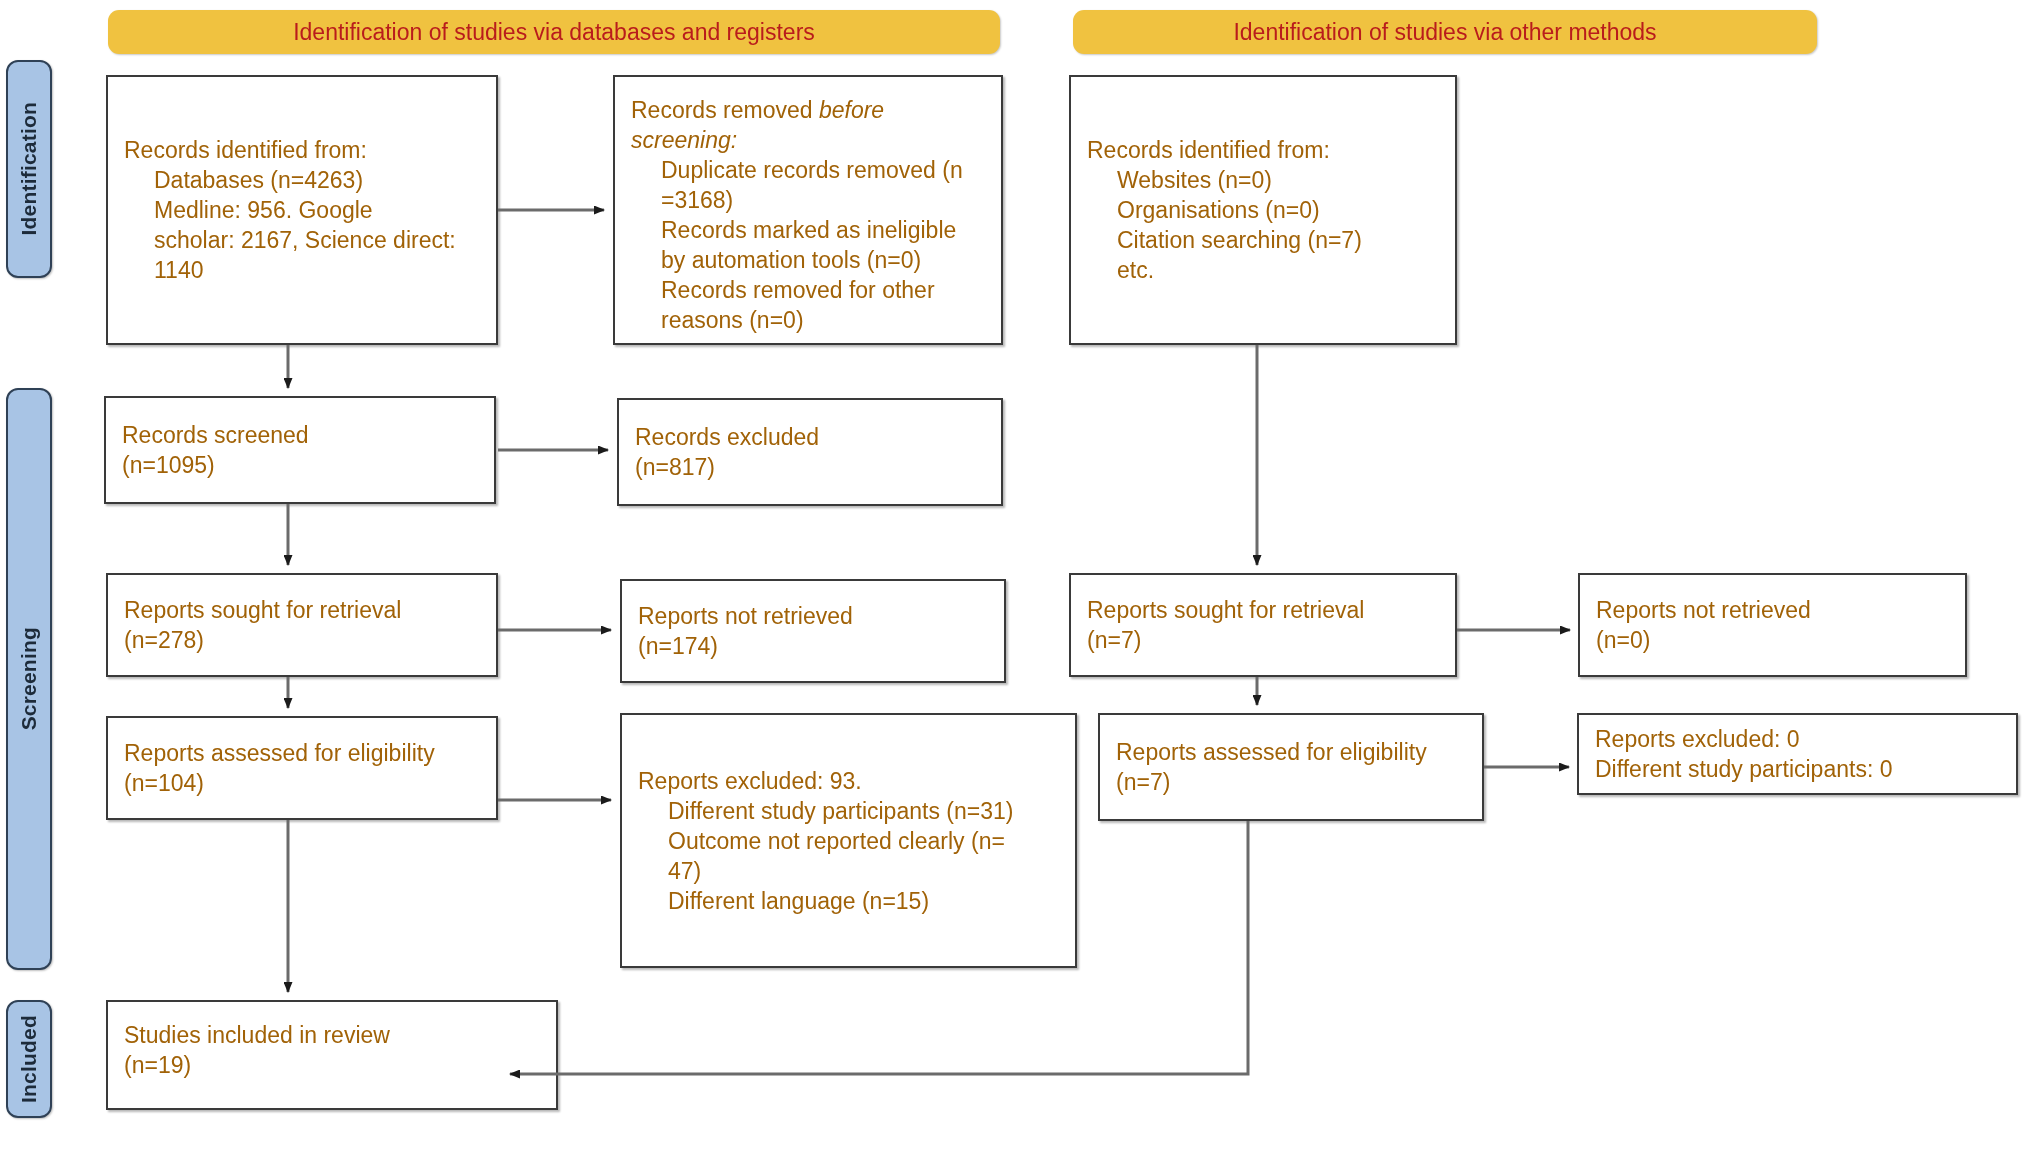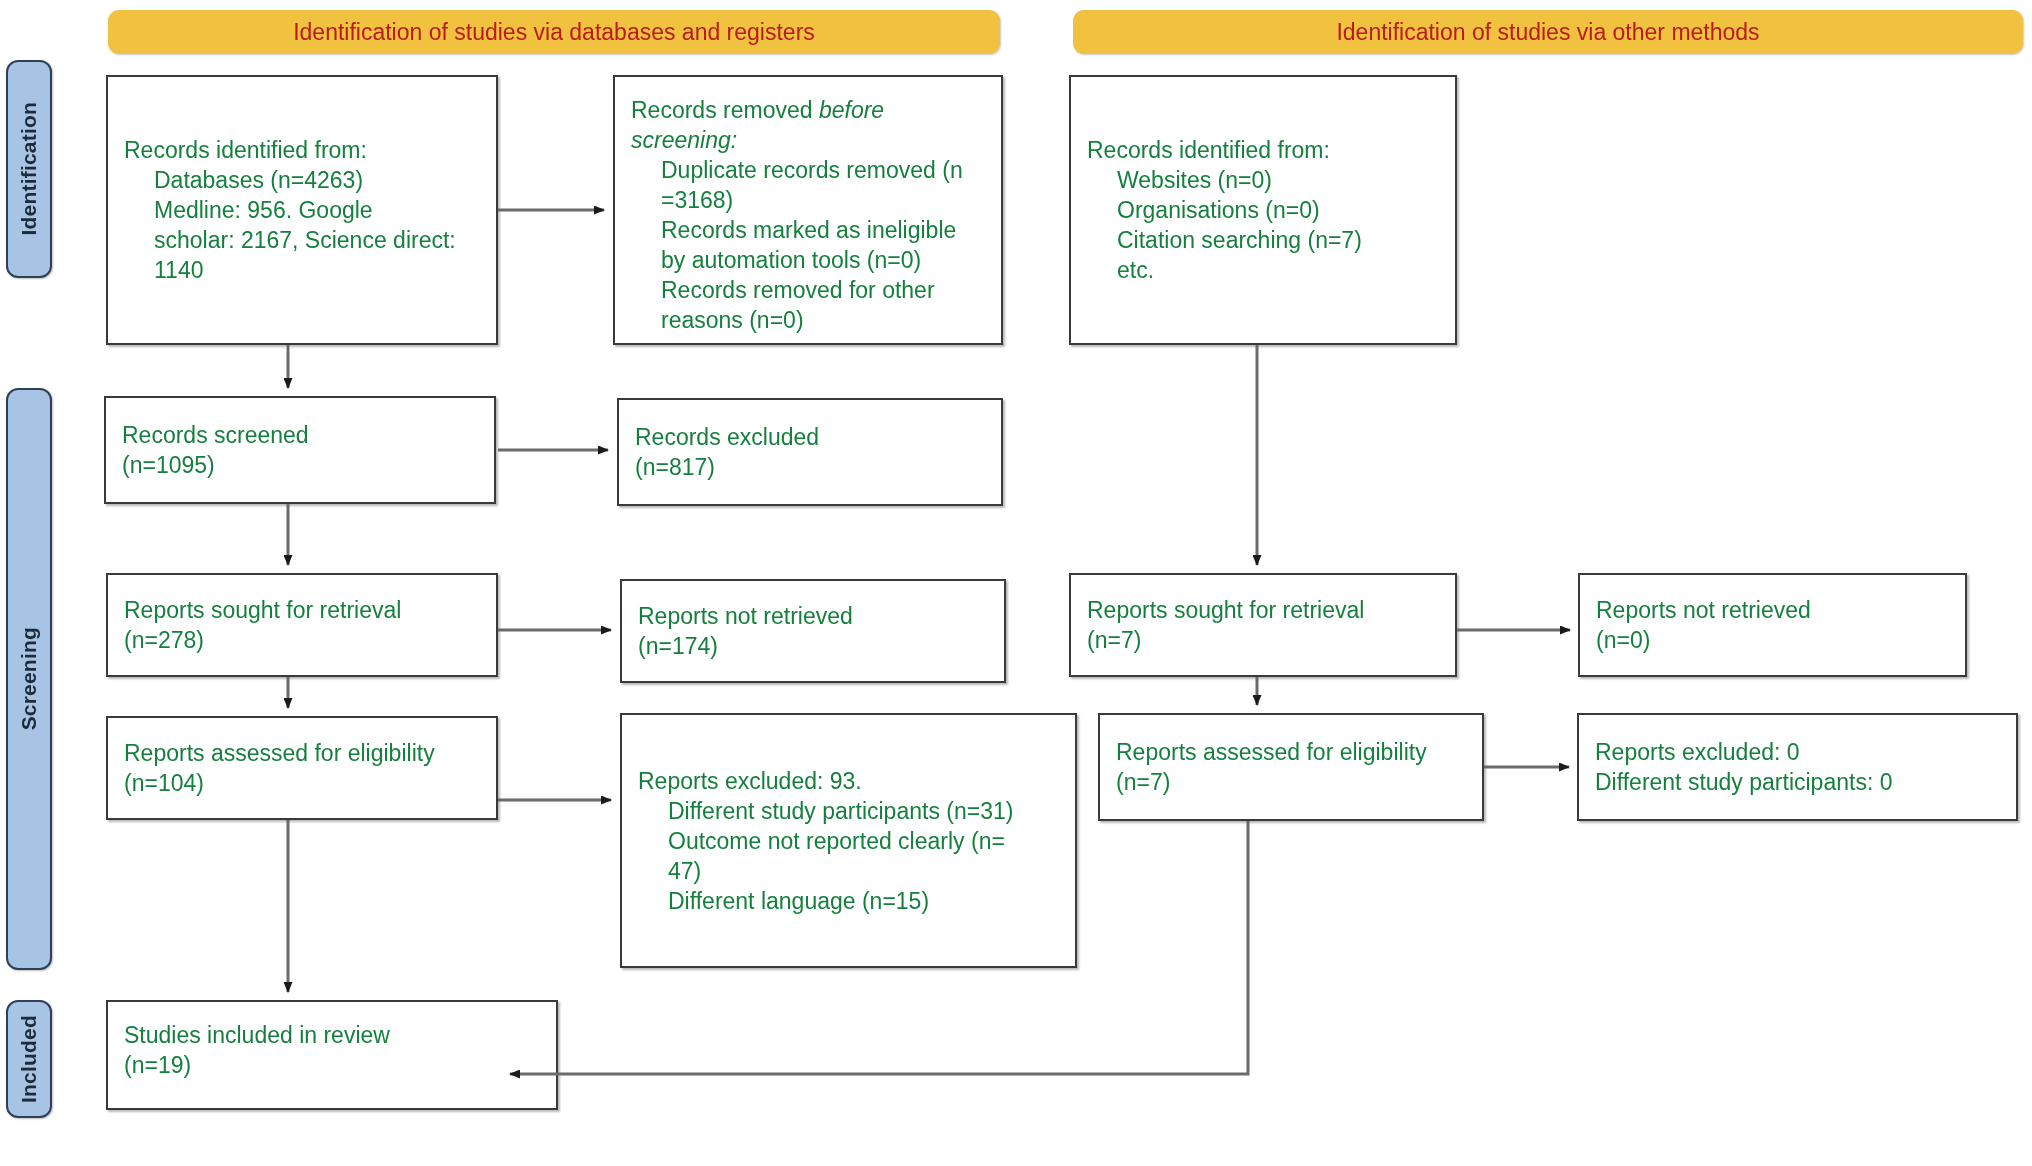--- a/index.html
+++ b/index.html
@@ -65,21 +65,21 @@
     box-sizing: border-box;
     box-shadow: 2px 2px 2px rgba(0,0,0,0.28);
     padding: 0;
   }
   .box .txt {
     position: absolute;
     left: 16px;
     right: 8px;
     font-size: 23px;
     line-height: 30px;
-    color: #15803d;
+    color: #a16207;
   }
   .box .txt.mid {
     top: 50%;
     transform: translateY(-50%);
   }
   .indent { padding-left: 30px; display: block; }
   .ital { font-style: italic; }
 
   
   svg.conn {
@@ -105,21 +105,21 @@
   </div>
 
   <div class="phase" style="left:6px; top:1000px; width:46px; height:118px;">
     <span>Included</span>
   </div>
 
   <div class="banner" style="left:108px; top:10px; width:892px; height:44px;">
     <span>Identification of studies via databases and registers</span>
   </div>
 
-  <div class="banner" style="left:1073px; top:10px; width:950px; height:44px;">
+  <div class="banner" style="left:1073px; top:10px; width:744px; height:44px;">
     <span>Identification of studies via other methods</span>
   </div>
 
   <div class="box" style="left:106px; top:75px; width:392px; height:270px;">
     <div class="txt mid">
       <span>Records identified from:</span><br>
       <span class="indent">Databases (n=4263)</span>
       <span class="indent">Medline: 956. Google</span>
       <span class="indent">scholar: 2167, Science direct:</span>
       <span class="indent">1140</span>
@@ -208,21 +208,21 @@
     </div>
   </div>
 
   <div class="box" style="left:1098px; top:713px; width:386px; height:108px;">
     <div class="txt mid">
       <span>Reports assessed for eligibility</span><br>
       <span>(n=7)</span>
     </div>
   </div>
 
-  <div class="box" style="left:1577px; top:713px; width:441px; height:108px;">
+  <div class="box" style="left:1577px; top:713px; width:441px; height:82px;">
     <div class="txt mid">
       <span>Reports excluded: 0</span><br>
       <span>Different study participants: 0</span>
     </div>
   </div>
 
   <div class="box" style="left:106px; top:1000px; width:452px; height:110px;">
     <div class="txt" style="top:18px;">
       <span>Studies included in review</span><br>
       <span>(n=19)</span>

